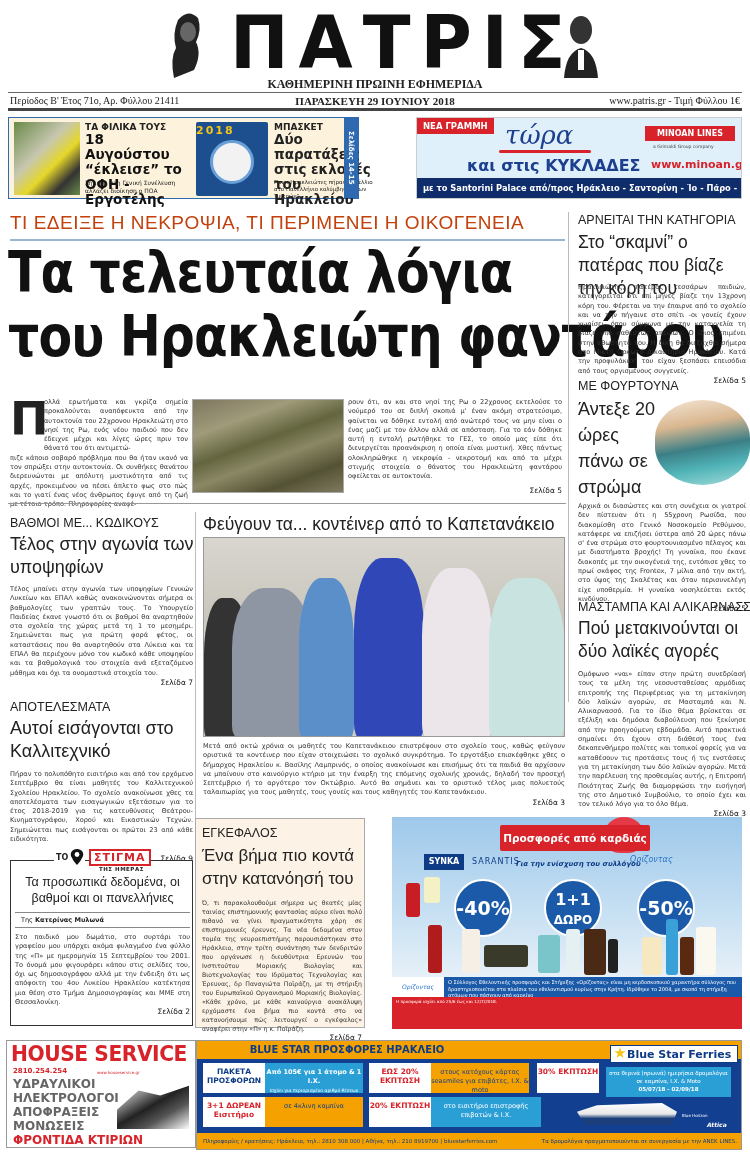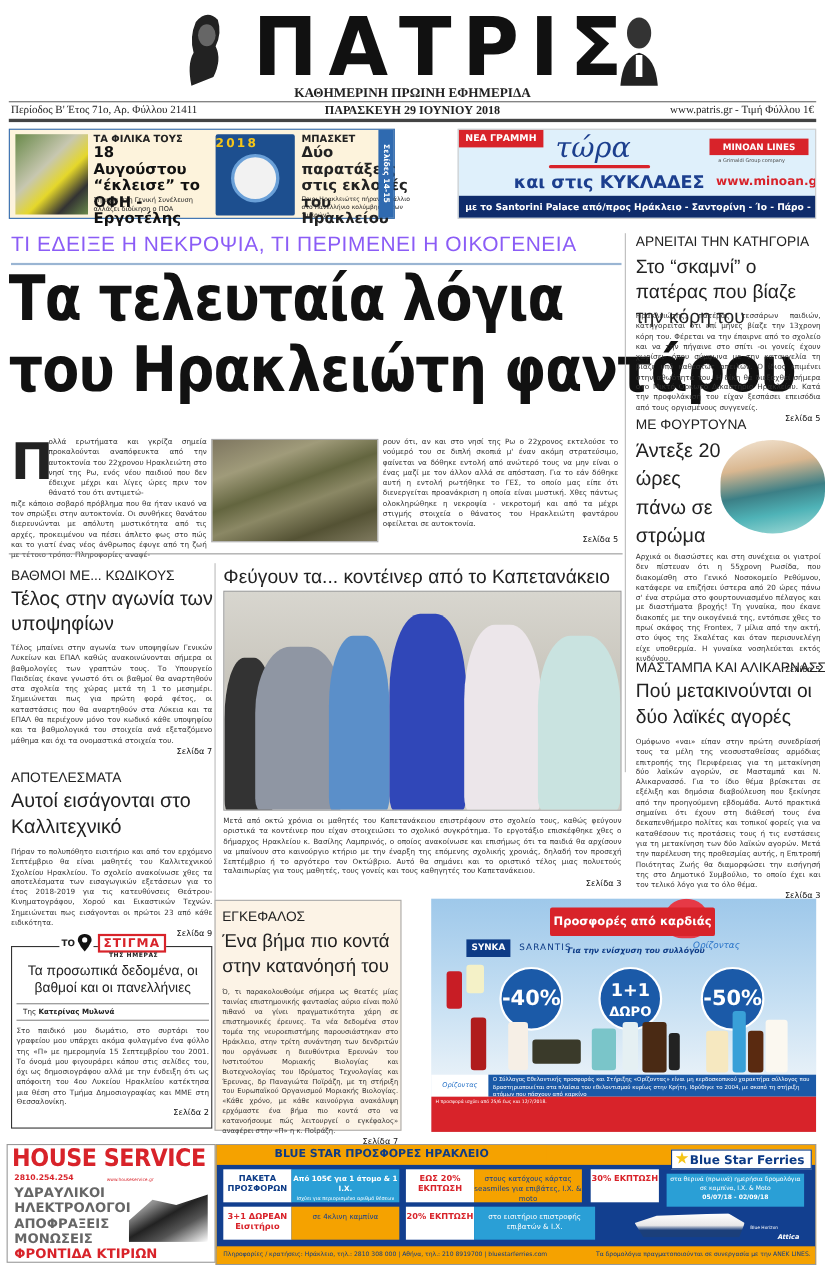--- a/index.html
+++ b/index.html
@@ -38,21 +38,21 @@
 #minoan .new{position:absolute;left:0;top:0;background:#d8232a;color:#fff;font-size:8.5px;font-weight:bold;padding:3px 6px}
 #minoan .tora{position:absolute;left:88px;top:4px;font-family:"DejaVu Serif",serif;font-style:italic;font-size:26px;color:#1c3f8e;line-height:26px}
 #minoan .swoosh{position:absolute;left:82px;top:32px;width:92px;height:3px;background:#d8232a;border-radius:2px}
 #minoan .kyk{position:absolute;left:50px;top:38px;font-size:16px;color:#1c3f8e;font-weight:bold}
 #minoan .logo{position:absolute;left:228px;top:8px;width:90px;height:15px;background:#d8232a;color:#fff;font-size:8px;font-weight:bold;text-align:center;line-height:15px}
 #minoan .grim{position:absolute;left:236px;top:26px;font-size:4.5px;color:#444}
 #minoan .url{position:absolute;left:234px;top:40px;font-size:11px;color:#d8232a;font-weight:bold}
 #minoan .route{position:absolute;left:0;bottom:0;width:326px;height:20px;background:#0f2c6b;color:#fff;font-size:8.3px;line-height:20px;text-align:center;font-weight:bold}
 
 
-#kicker-lead{left:10px;top:212px;width:555px;font-size:19px;letter-spacing:.5px;color:#8b5cf6;white-space:nowrap}
+#kicker-lead{left:10px;top:212px;width:555px;font-size:19px;letter-spacing:.5px;color:#c2410c;white-space:nowrap}
 #lead-rule{left:10px;top:239px;width:555px;height:2px;background:#9ab5d3}
 #lead-head{left:8px;top:240px;width:560px;font-family:"DejaVu Sans",sans-serif;font-weight:900;font-size:57px;line-height:64px;letter-spacing:-1px;transform:scaleX(.86);transform-origin:left top;white-space:nowrap;color:#111}
 #vsep{left:568px;top:212px;width:1px;height:490px;background:#bbb}
 .body{font-size:6.6px;line-height:9.3px;color:#333;text-align:justify}
 #lead-drop{left:10px;top:398px;width:30px;height:42px;font-family:"DejaVu Sans",sans-serif;font-weight:900;font-size:46px;line-height:42px}
 #lead-col1{left:10px;top:398px;width:178px}
 #lead-col1 .indent{display:block;padding-left:34px}
 #lead-photo{left:192px;top:399px;width:152px;height:94px;background:linear-gradient(160deg,#7e7660 0%,#a09b7a 25%,#63653f 45%,#8b8865 60%,#545234 80%,#7f7a5f 100%);border:1px solid #aaa}
 #lead-col3{left:348px;top:398px;width:214px}
 .page-ref{font-size:7.5px;font-weight:normal;text-align:right;color:#111}
@@ -243,21 +243,21 @@
 <div id="l1-k" class="abs kick cond">ΒΑΘΜΟΙ ΜΕ... ΚΩΔΙΚΟΥΣ</div>
 <div id="l1-h" class="abs rhead cond">Τέλος στην αγωνία των υποψηφίων</div>
 <div id="l1-b" class="abs">
   <div class="body">Τέλος μπαίνει στην αγωνία των υποψηφίων Γενικών Λυκείων και ΕΠΑΛ καθώς ανακοινώνονται σήμερα οι βαθμολογίες των γραπτών τους. Το Υπουργείο Παιδείας έκανε γνωστό ότι οι βαθμοί θα αναρτηθούν στα σχολεία της χώρας μετά τη 1 το μεσημέρι. Σημειώνεται πως για πρώτη φορά φέτος, οι καταστάσεις που θα αναρτηθούν στα Λύκεια και τα ΕΠΑΛ θα περιέχουν μόνο τον κωδικό κάθε υποψηφίου και τα βαθμολογικά του στοιχεία ανά εξεταζόμενο μάθημα και όχι τα ονομαστικά στοιχεία του.</div>
   <div class="page-ref">Σελίδα 7</div>
 </div>
 <div id="l2-k" class="abs kick cond">ΑΠΟΤΕΛΕΣΜΑΤΑ</div>
 <div id="l2-h" class="abs rhead cond">Αυτοί εισάγονται στο Καλλιτεχνικό</div>
 <div id="l2-b" class="abs">
   <div class="body">Πήραν το πολυπόθητο εισιτήριο και από τον ερχόμενο Σεπτέμβριο θα είναι μαθητές του Καλλιτεχνικού Σχολείου Ηρακλείου. Το σχολείο ανακοίνωσε χθες τα αποτελέσματα των εισαγωγικών εξετάσεων για το έτος 2018-2019 για τις κατευθύνσεις Θεάτρου- Κινηματογράφου, Χορού και Εικαστικών Τεχνών. Σημειώνεται πως εισάγονται οι πρώτοι 23 από κάθε ειδικότητα.</div>
-  <div class="page-ref" style="margin-top:0">Σελίδα 9</div>
+  <div class="page-ref" style="margin-top:10px">Σελίδα 9</div>
 </div>
 <div id="lsep" class="abs"></div>
 
 <div id="c-h" class="abs rhead cond">Φεύγουν τα... κοντέινερ από το Καπετανάκειο</div>
 <div id="c-photo" class="abs">
   <div class="person" style="left:0;top:60px;width:45px;height:140px;background:#333"></div>
   <div class="person" style="left:28px;top:50px;width:80px;height:150px;background:#8f96a3"></div>
   <div class="person" style="left:95px;top:40px;width:55px;height:160px;background:#5b8fc9"></div>
   <div class="person" style="left:150px;top:20px;width:70px;height:180px;background:#3047b8"></div>
   <div class="person" style="left:218px;top:30px;width:70px;height:170px;background:#ece6ea"></div>

